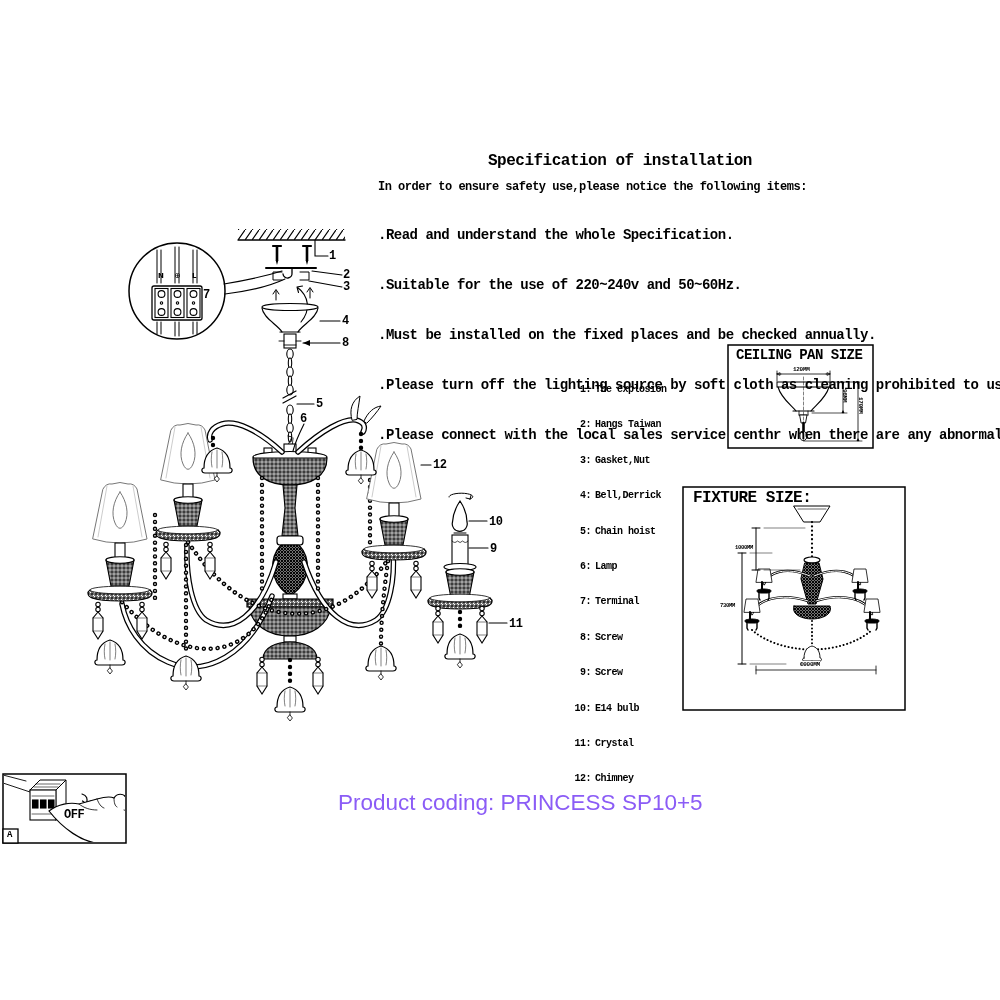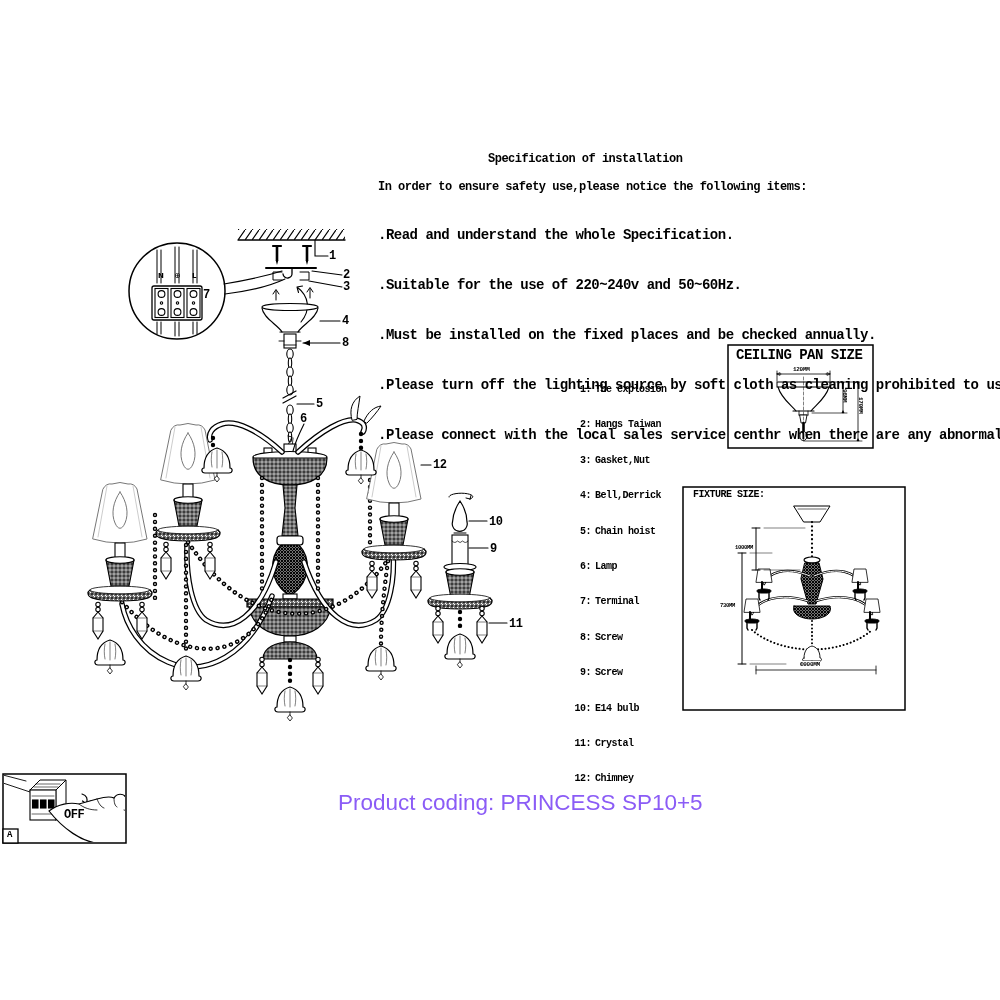--- a/index.html
+++ b/index.html
@@ -329,21 +329,21 @@
         <rect x="40.5" y="800" width="5.5" height="8" fill="#000"></rect>
         <rect x="48.5" y="800" width="5.5" height="8" fill="#000"></rect>
         <path d="M82,794 q7,2 4.5,10 M86.5,804 l-4,-3 M86.5,804 l4,-3" stroke-width="1.2"></path>
         <path d="M49,811 C58,804 70,802 79,804 L97,799 C104,797 110,796 114,798 C117,793 124,793 126,798 C130,797 134,800 133,805 L129,843 H96 C82,841 64,830 49,811 Z" fill="#fff" stroke-width="1.2"></path>
         <path d="M79,804 C84,808 90,810 97,810 M97,799 C99,804 101,807 104,808 M114,798 C114,803 115,806 117,807 M124,810 L131,812" stroke-width="0.8"></path>
       </g>
       <rect x="3" y="829" width="15" height="14" fill="#fff" stroke-width="1.3"></rect>
     </g>
   </svg>
 
-  <div class="t mono" style="left:488px;top:152px;font-size:12px;">Specification of installation</div>
+  <div class="t mono" style="left:488px;top:152px;font-size:16px;">Specification of installation</div>
   <div class="t mono" style="left:378px;top:180px;font-size:12px;">In order to ensure safety use,please notice the following items:</div>
   <div class="t mono spec-items" style="left:378px;top:194px;font-size:14px;">
     <div>.Read and understand the whole Specification.</div>
     <div>.Suitable for the use of 220~240v and 50~60Hz.</div>
     <div>.Must be installed on the fixed places and be checked annually.</div>
     <div>.Please turn off the lighting source by soft cloth as cleaning prohibited to use of rotted detergent.</div>
     <div>.Please connect with the local sales service centhr when there are any abnormality.</div>
   </div>
 
   <div class="t mono parts" style="left:574px;top:361px;font-size:10px;">
@@ -376,21 +376,21 @@
 
   <span class="t" style="left:158px;top:272px;font-size:7px;font-weight:bold;font-family:'DejaVu Sans',sans-serif;">N</span>
   <span class="t" style="left:174px;top:271px;font-size:8px;font-family:'DejaVu Sans',sans-serif;">⊕</span>
   <span class="t" style="left:192px;top:272px;font-size:7px;font-weight:bold;font-family:'DejaVu Sans',sans-serif;">L</span>
 
   <div class="t mono" style="left:736px;top:347px;font-size:14px;">CEILING PAN SIZE</div>
   <span class="t mono dim" style="left:793px;top:366px;">120MM</span>
   <span class="t mono dim rot" style="left:848px;top:389px;">96MM</span>
   <span class="t mono dim rot" style="left:864px;top:397px;">170MM</span>
 
-  <div class="t mono" style="left:693px;top:489px;font-size:10px;text-align:right;">FIXTURE SIZE:</div>
+  <div class="t mono" style="left:693px;top:489px;font-size:16px;text-align:right;">FIXTURE SIZE:</div>
   <span class="t mono dim-s" style="left:735px;top:544px;background:#fff;">1000MM</span>
   <span class="t mono dim-s" style="left:720px;top:602px;background:#fff;">730MM</span>
   <span class="t mono dim" style="left:800px;top:661px;background:#fff;">Φ900MM</span>
 
   <span class="t mono" style="left:64px;top:808px;font-size:12px;">OFF</span>
   <span class="t mono" style="left:7px;top:830px;font-size:9px;">A</span>
 
   <div class="t sans" style="left:338px;top:790px;font-size:22.5px;color:#8b5cf6;">Product coding: PRINCESS SP10+5</div>
 
 </div>

